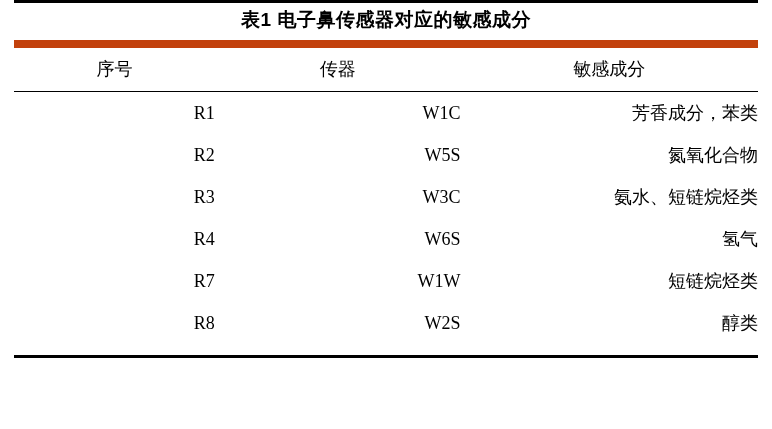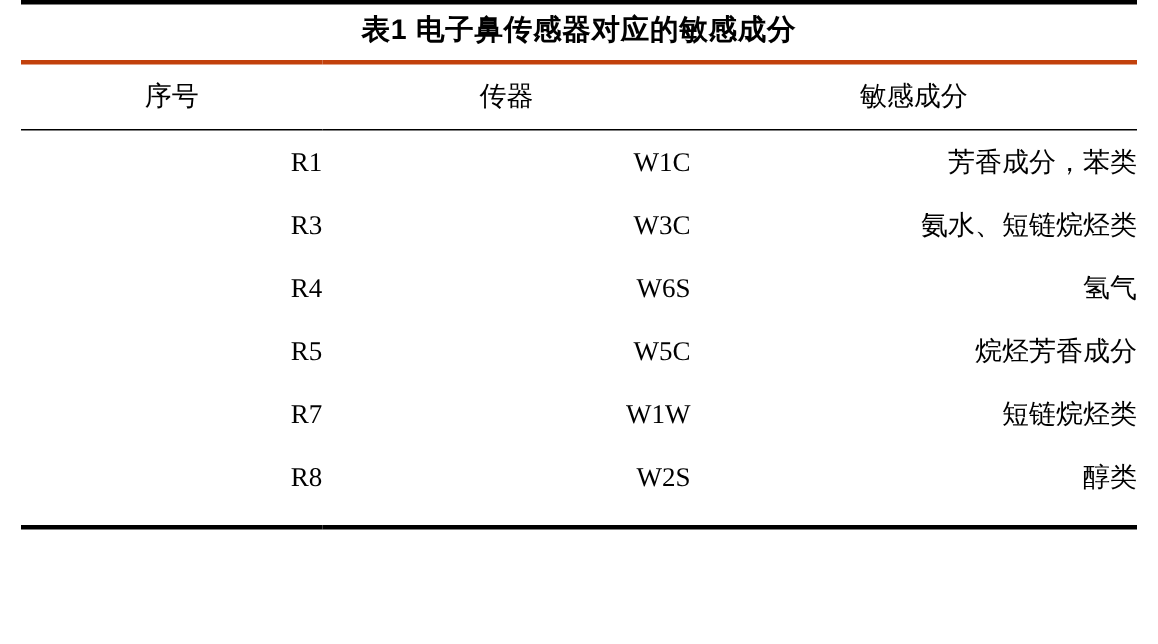--- a/index.html
+++ b/index.html
@@ -28,21 +28,21 @@
     letter-spacing: 0.5px;
     padding: 4px 0 7px 0;
     font-family: "Liberation Sans", "DejaVu Sans", sans-serif;
   }
   table.data-table {
     width: 100%;
     border-collapse: collapse;
     table-layout: fixed;
   }
   thead td {
-    border-top: 3px solid #c2410c;
+    border-top: 8px solid #c2410c;
     border-bottom: 1.5px solid #000;
     font-size: 18px;
     text-align: center;
     padding: 9px 0 10px 0;
   }
   tbody td {
     font-size: 18px;
     text-align: right;
     padding: 9px 0 9px 0;
     white-space: nowrap;
@@ -82,33 +82,33 @@
         <td>敏感成分</td>
       </tr>
     </thead>
     <tbody>
       <tr>
         <td>R1</td>
         <td>W1C</td>
         <td>芳香成分，苯类</td>
       </tr>
       <tr>
+        <td>R2</td>
+        <td>W5S</td>
+        <td>氮氧化合物</td>
+      </tr>
+      <tr>
         <td>R3</td>
         <td>W3C</td>
         <td>氨水、短链烷烃类</td>
       </tr>
       <tr>
         <td>R4</td>
         <td>W6S</td>
         <td>氢气</td>
-      </tr>
-      <tr>
-        <td>R5</td>
-        <td>W5C</td>
-        <td>烷烃芳香成分</td>
       </tr>
       <tr>
         <td>R7</td>
         <td>W1W</td>
         <td>短链烷烃类</td>
       </tr>
       <tr>
         <td>R8</td>
         <td>W2S</td>
         <td>醇类</td>

